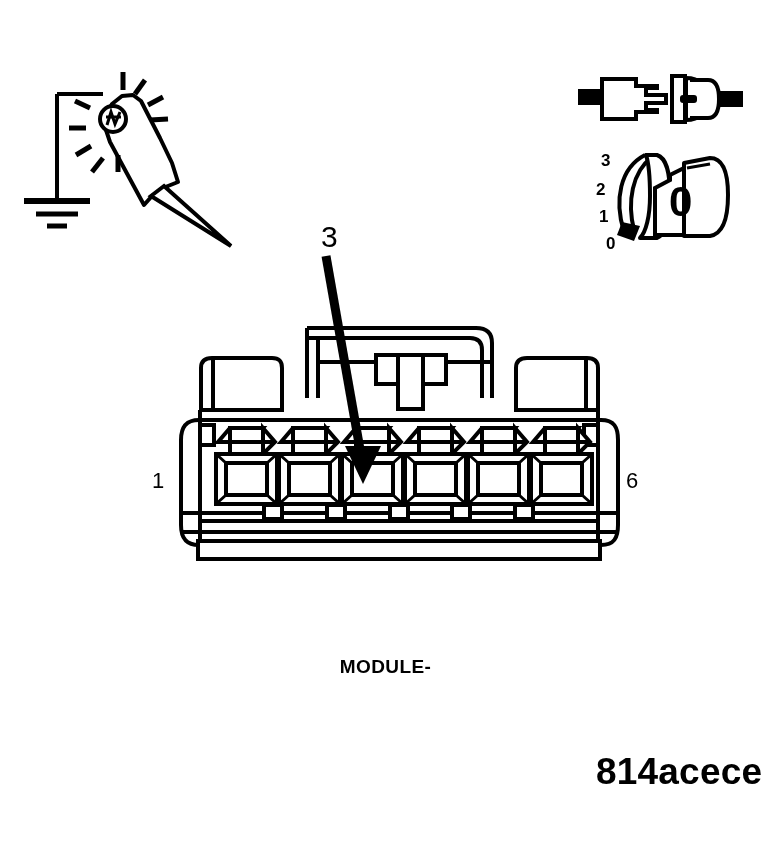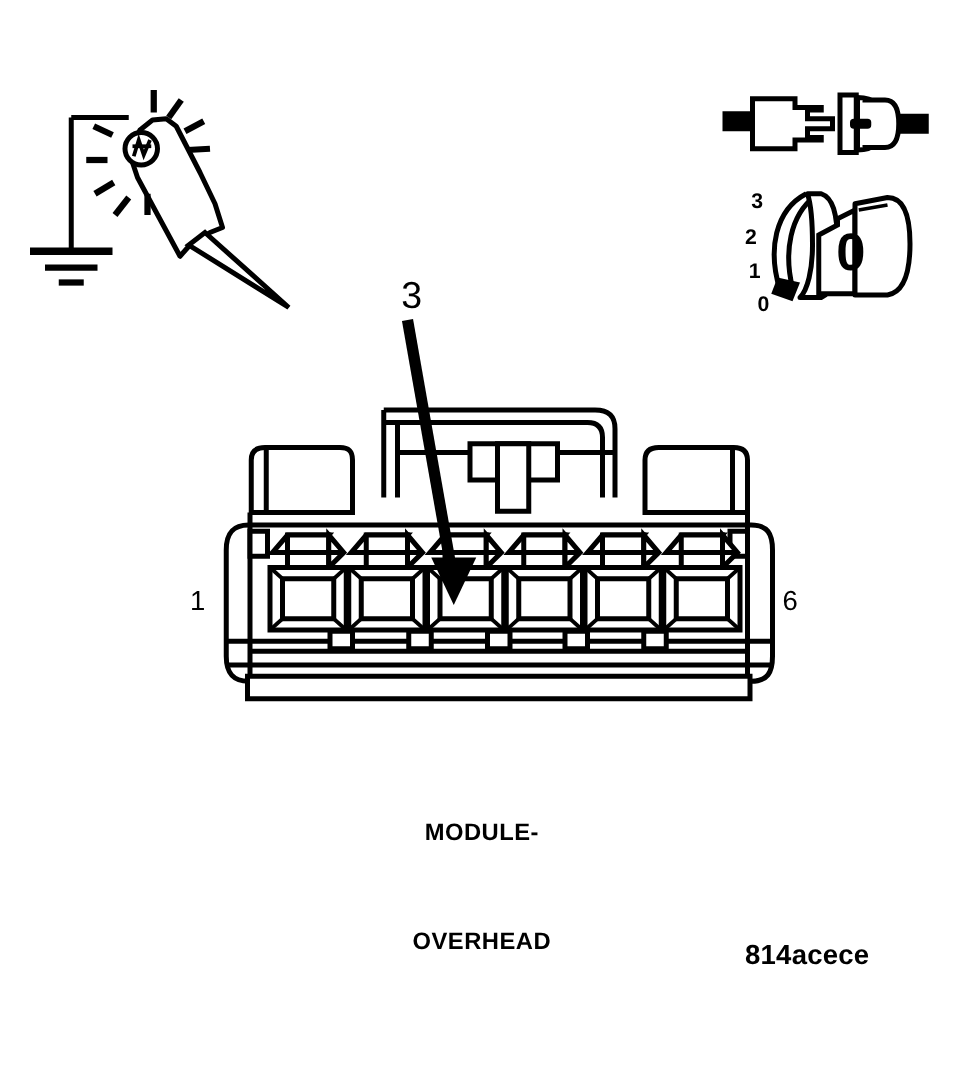--- a/index.html
+++ b/index.html
@@ -61,21 +61,21 @@
     font-weight: bold;
     letter-spacing: 0.4px;
     line-height: 29px;
   }
   #connector-caption .cap-line {
     display: block;
   }
   #figure-code {
     left: 596px;
     top: 753px;
-    font-size: 22px;
+    font-size: 37px;
     font-weight: bold;
     letter-spacing: 0.2px;
   }
   .key-pos {
     font-size: 17px;
     font-weight: bold;
     font-family: "Liberation Sans", sans-serif;
   }
   #key-pos-3 { left: 601px; top: 152px; }
   #key-pos-2 { left: 596px; top: 181px; }
@@ -318,21 +318,20 @@
   </svg>
 
   <div class="label-text" id="callout-number-3">3</div>
 
   <div class="label-text" id="pin-number-1">1</div>
 
   <div class="label-text" id="pin-number-6">6</div>
 
   <div class="label-text" id="connector-caption">
     <span class="cap-line">MODULE-</span>
-    <span class="cap-line">OVERHEAD</span>
   </div>
 
   <div class="label-text" id="figure-code">814acece</div>
 
   <div class="label-text key-pos" id="key-pos-3">3</div>
   <div class="label-text key-pos" id="key-pos-2">2</div>
   <div class="label-text key-pos" id="key-pos-1">1</div>
   <div class="label-text key-pos" id="key-pos-0">0</div>
   <div class="label-text" id="key-glyph-0">0</div>
 

